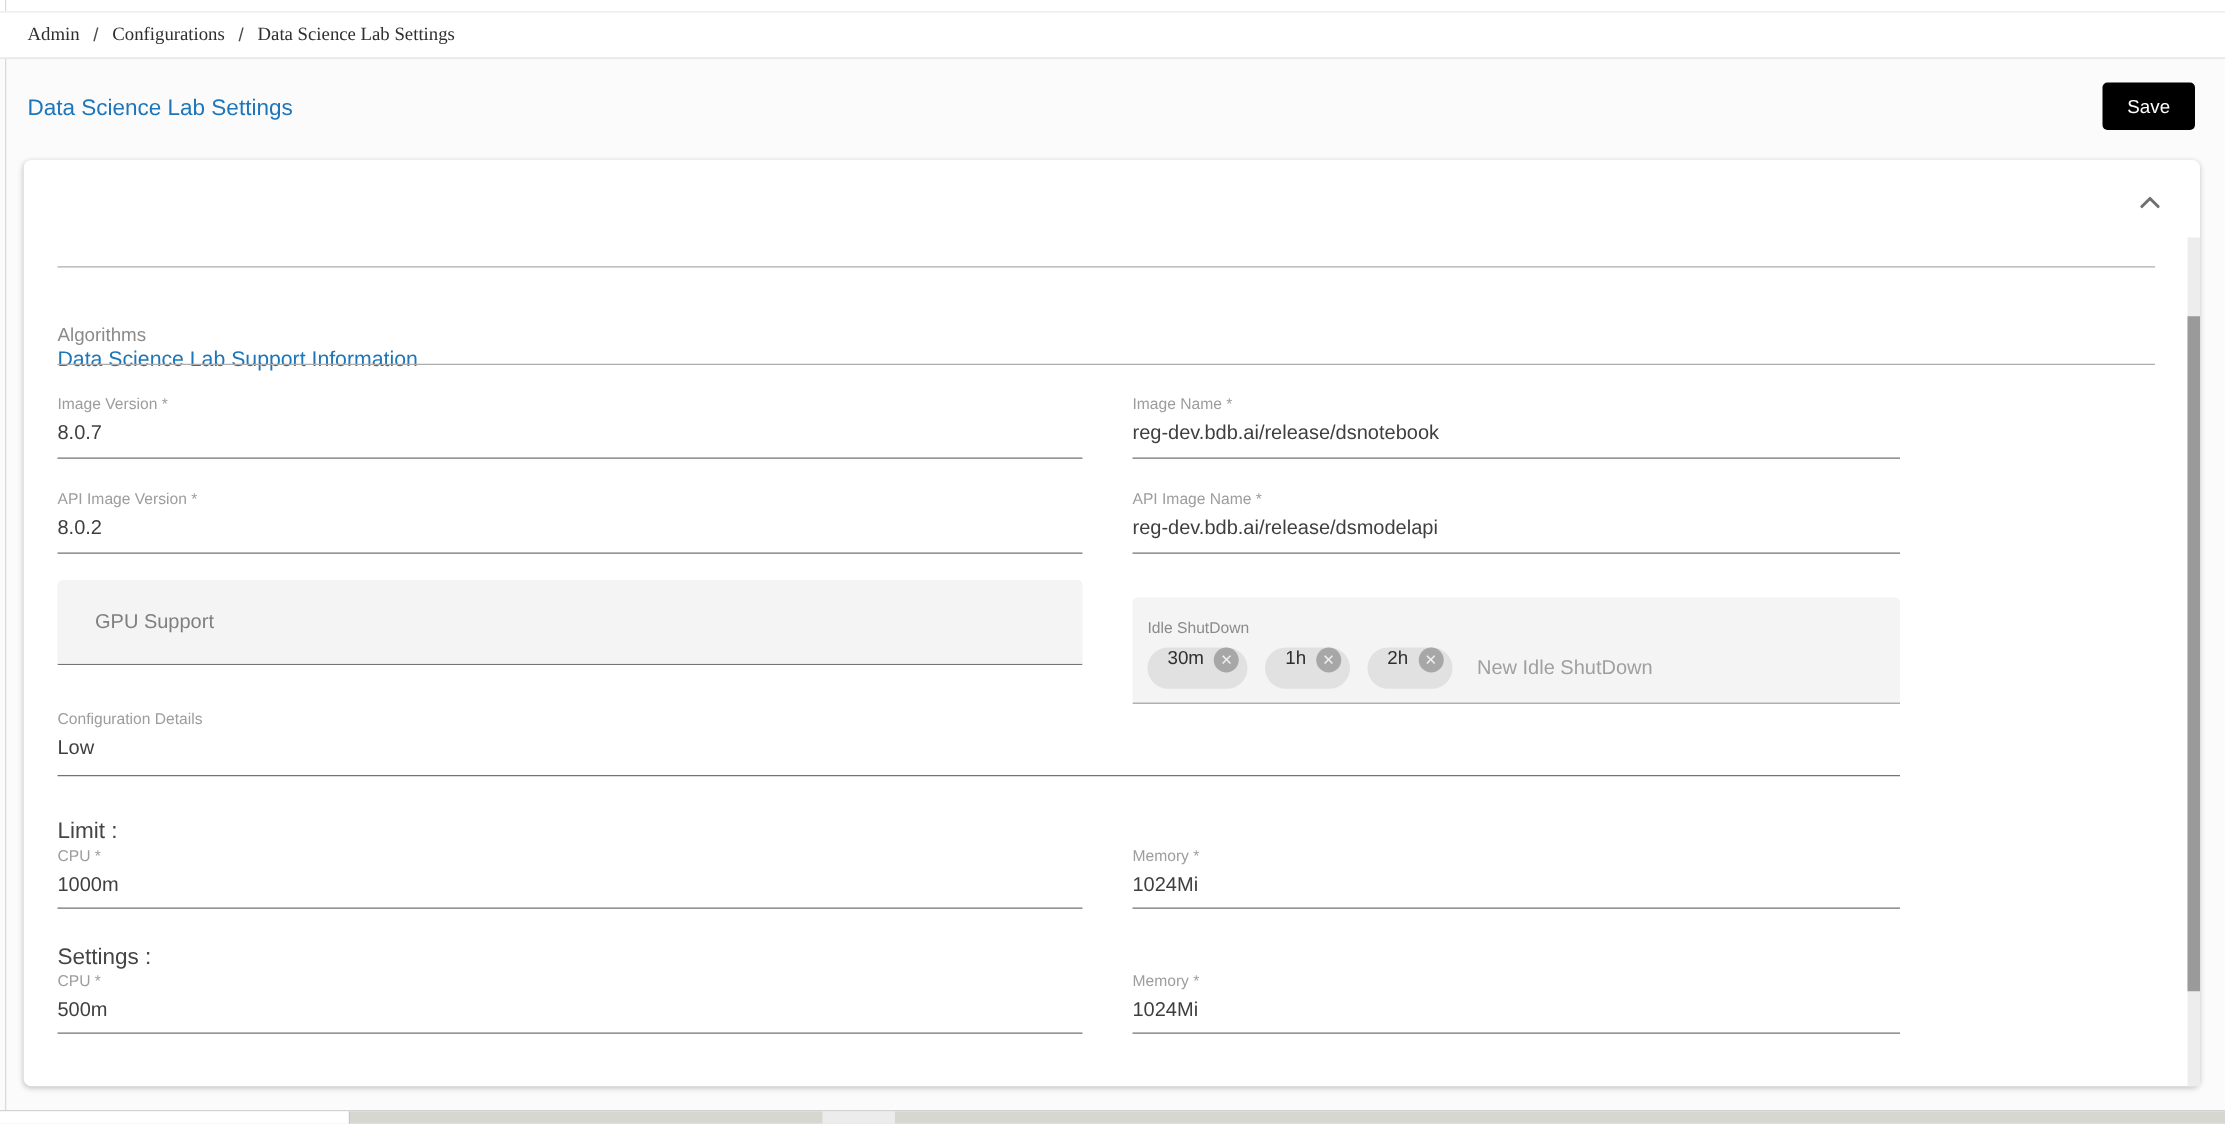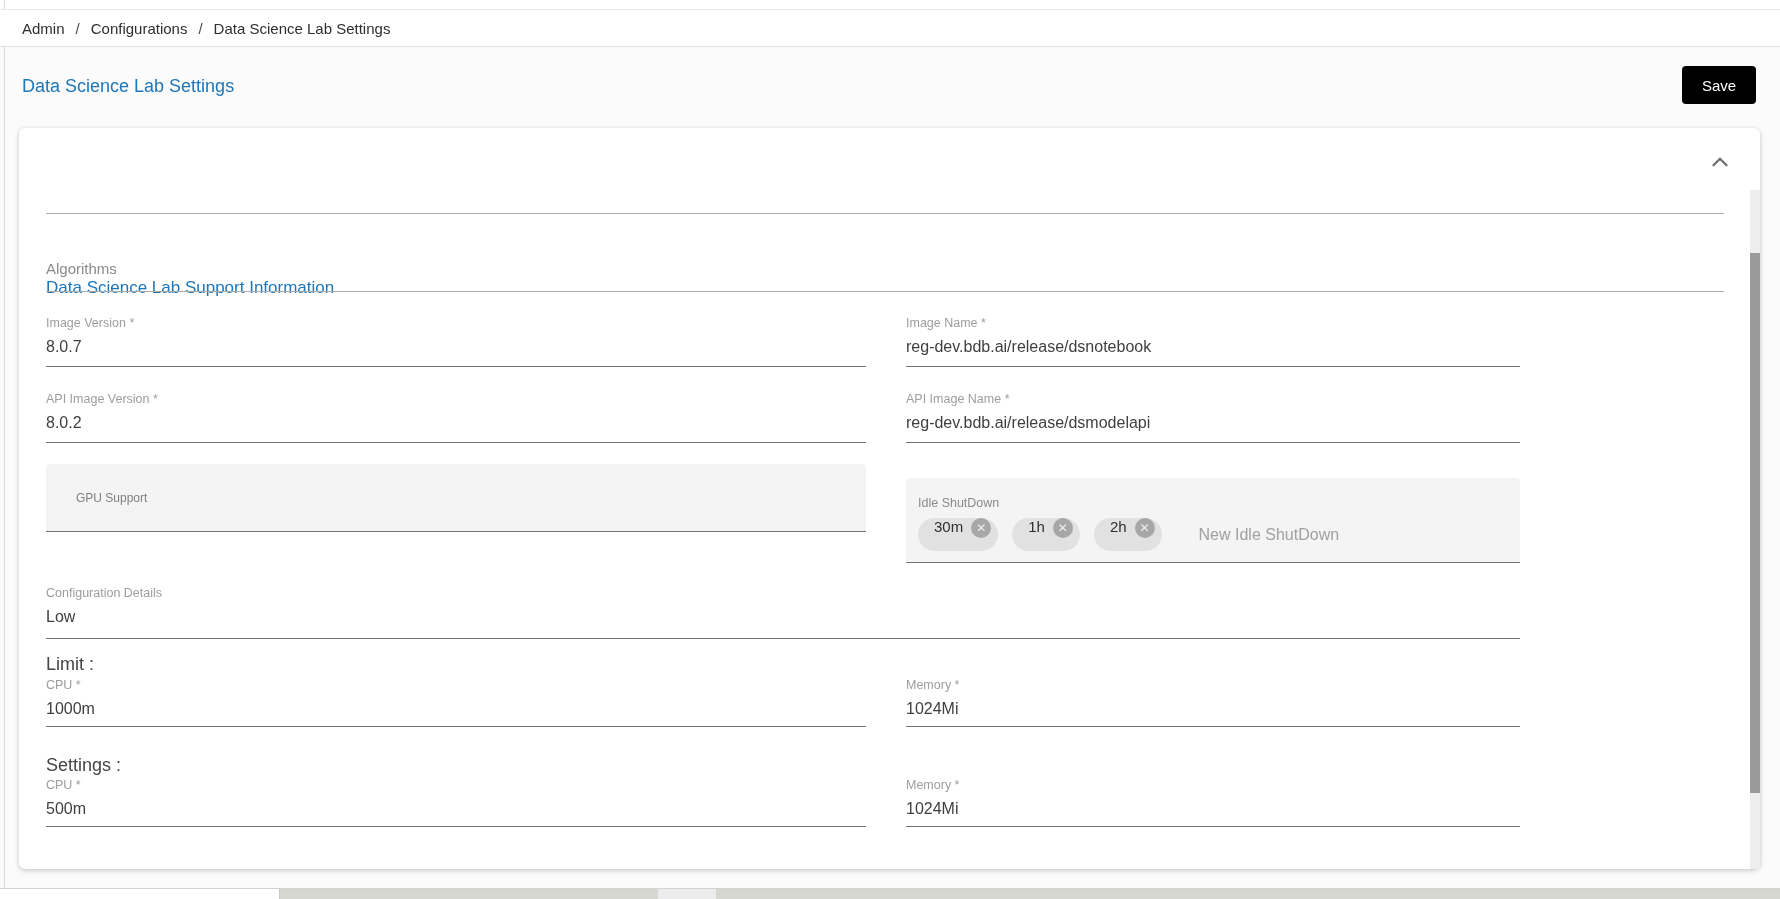--- a/index.html
+++ b/index.html
@@ -14,21 +14,21 @@
   .top-white { position:absolute; top:0; left:0; right:0; height:9px; background:#ffffff; }
   .left-edge { position:absolute; top:0; left:4px; width:1px; height:899px; background:#dadada; }
 
   
   .topbar {
     position:absolute; top:9px; left:0; right:0; height:38px;
     background:#ffffff; border-top:1px solid #eaeaea; border-bottom:1px solid #e0e0e0;
     display:flex; align-items:center; padding-left:22px;
     font-size:15px; color:#2f2f2f;
   }
-  .crumb { color:#2f2f2f; cursor:pointer; }
+  .crumb { color:#2f2f2f; cursor:pointer;font-family:Liberation Serif, serif; }
   .crumb-sep { margin:0 11px; color:#4a4a4a; }
 
   
   .page-title { position:absolute; top:76px; left:22px; font-size:18px; color:#1d76ba; }
   .save-btn {
     position:absolute; top:66px; left:1682px; width:74px; height:38px;
     background:#000000; color:#ffffff; border:none; border-radius:4px;
     font-size:15px; font-family:"Liberation Sans",sans-serif; cursor:pointer;
   }
 
@@ -45,55 +45,55 @@
   .divider-2 { top:163px; }
   .section-label { position:absolute; top:132px; left:27px; font-size:15px; color:#8b8b8b; }
 
   
   .field { position:absolute; border-bottom:1px solid #737373; }
   .col-l { left:27px; width:820px; }
   .col-r { left:887px; width:614px; }
   .full-w { left:27px; width:1474px; }
   .row-1 { top:188px; height:51px; }
   .row-2 { top:264px; height:51px; }
-  .row-cfg { top:458px; height:53px; }
+  .row-cfg { top:440px; height:53px; }
   .row-limit { top:550px; height:49px; }
   .row-request { top:650px; height:49px; }
   .f-label { font-size:12.5px; color:#9d9d9d; display:block; }
   .f-value { font-size:16px; color:#3f3f3f; margin-top:8px; }
 
   .group-heading { position:absolute; left:27px; font-size:18px; color:#454545;text-align:center; }
   .limit-heading { top:526px; }
   .request-heading { top:627px; }
 
   
   .gpu-box {
     position:absolute; top:336px; left:27px; width:820px; height:68px;
     background:#f4f4f4; border-bottom:1px solid #747474; border-radius:4px 4px 0 0;
     display:flex; align-items:center; padding-left:30px;
-    font-size:12px; color:#7f7f7f; cursor:text;
+    font-size:16px; color:#7f7f7f; cursor:text;
   }
   .idle-box {
     position:absolute; top:350px; left:887px; width:614px; height:85px;
     background:#f4f4f4; border-bottom:1px solid #747474; border-radius:4px 4px 0 0;
     padding:15px 0 0 12px; cursor:text;
   }
   .idle-label { font-size:12.5px; color:#8b8b8b; }
   .chips-row { display:flex; align-items:center; margin-top:7px; }
   .chip {
     display:inline-flex; align-items:flex-start; height:33px;
     background:#e1e1e1; border-radius:17px; padding:0 7px 0 16px;
     font-size:15px; color:#2f2f2f; margin-right:14px;
   }
   .chip-close {
     display:inline-block; width:20px; height:20px; margin-left:8px;
     background:#a7a7a7; border-radius:50%; color:#f0f0f0;
     font-size:12px; line-height:20px; text-align:center; cursor:pointer;
   }
-  .idle-placeholder { font-size:16px; color:#a0a0a0; margin-left:23px; }
+  .idle-placeholder { font-size:16px; color:#a0a0a0; margin-left:6px; }
 
   
   .sb-track { position:absolute; top:62px; left:1731px; width:10px; height:679px; background:#ededed; }
   .sb-thumb { position:absolute; top:63px; left:0; width:10px; height:540px; background:#9a9a9a; }
 
   
   .bottom-line { position:absolute; top:888px; left:0; right:0; height:1px; background:#d2d2d2; }
   .bottom-strip { position:absolute; top:889px; left:0; right:0; height:10px; background:#d7d7d1; }
   .strip-white { position:absolute; top:0; left:0; width:280px; height:10px; background:#ffffff; border-right:1px solid #c9c9c4; }
   .strip-light { position:absolute; top:0; left:658px; width:58px; height:10px; background:#ececec; }

